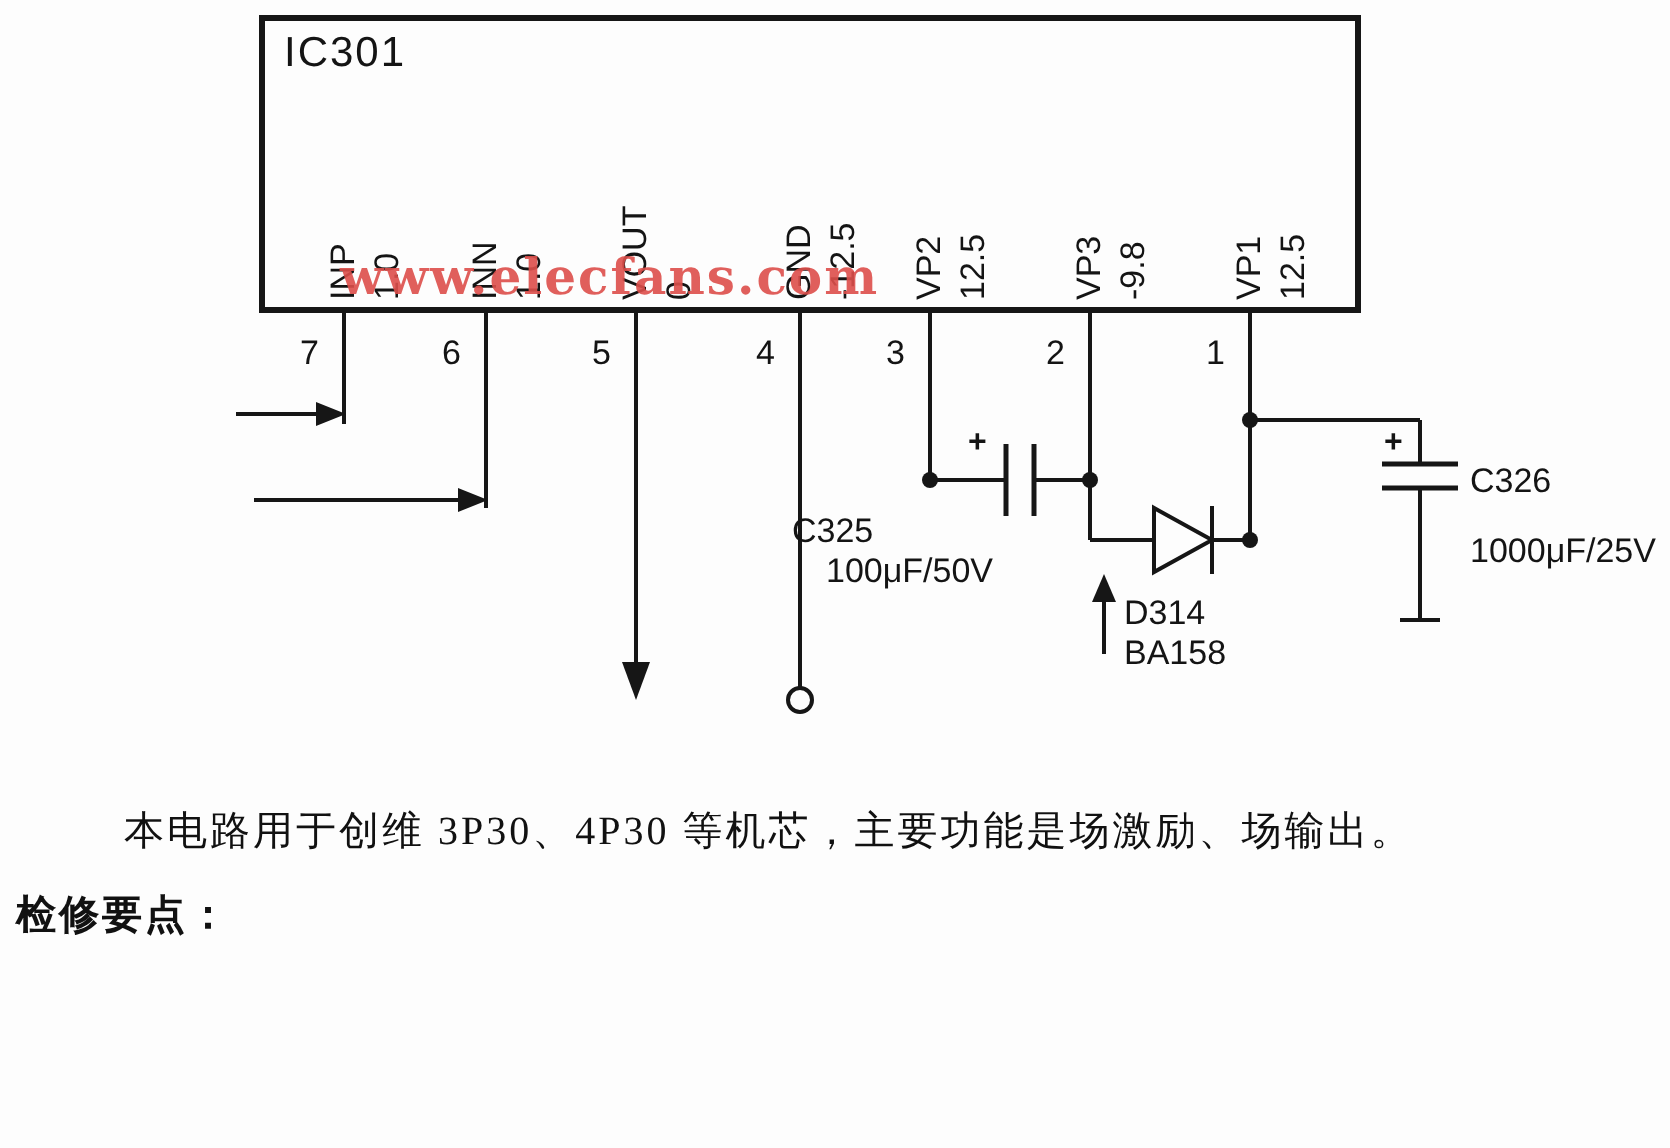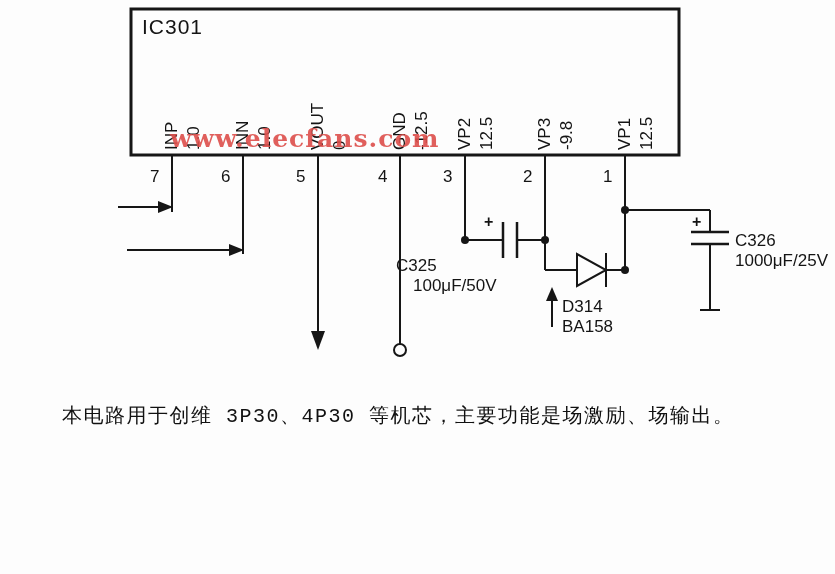--- a/index.html
+++ b/index.html
@@ -9,21 +9,21 @@
   svg.circuit { position:absolute; left:0; top:0; }
   .lbl { position:absolute; font-size:17px; color:#141414; white-space:nowrap; }
   .vlabel { position:absolute; font-size:17px; color:#141414; white-space:nowrap;
             height:20px; line-height:20px; transform-origin:0 100%; transform:rotate(-90deg); }
   .ic-text { position:absolute; font-size:21px; color:#141414; letter-spacing:1px; white-space:nowrap; }
   .watermark { position:absolute; left:170px; top:124px; font-size:25px; font-weight:600;
                font-family:"DejaVu Serif","Liberation Serif",serif; color:#dd4f4b; opacity:.9;
                letter-spacing:1px; white-space:nowrap; }
   .plus { position:absolute; font-size:16px; font-weight:bold; color:#141414; }
   .note { position:absolute; font-size:20px; color:#111; letter-spacing:1.5px; white-space:nowrap;
-          font-family:Liberation Mono, monospace; }
+          font-family:Liberation Serif, serif; }
   .note.bold { font-weight:700; }
 </style>
 </head>
 <body>
 
 <div class="stage">
 
   <svg class="circuit" width="835" height="395" viewBox="0 0 835 395">
 
     <rect x="131" y="9" width="548" height="146" fill="none" stroke="#161616" stroke-width="3"></rect>
@@ -111,19 +111,20 @@
 
   <span class="plus" style="left:484px; top:213px">+</span>
   <span class="lbl" style="left:396px; top:256px">C325</span>
   <span class="lbl" style="left:413px; top:276px">100μF/50V</span>
 
   <span class="lbl" style="left:562px; top:297px">D314</span>
   <span class="lbl" style="left:562px; top:317px">BA158</span>
 
   <span class="plus" style="left:692px; top:213px">+</span>
   <span class="lbl" style="left:735px; top:231px">C326</span>
-  <span class="lbl" style="left:735px; top:251px">1000μF/25V</span>
+  <span class="lbl" style="left:735px; top:266px">1000μF/25V</span>
 
   <span class="watermark">www.elecfans.com</span>
 
   <span class="note" style="left:62px; top:402px">本电路用于创维 3P30、4P30 等机芯，主要功能是场激励、场输出。</span>
+  <span class="note bold" style="left:8px; top:444px">检修要点：</span>
 
 </div>
 
 </body></html>

